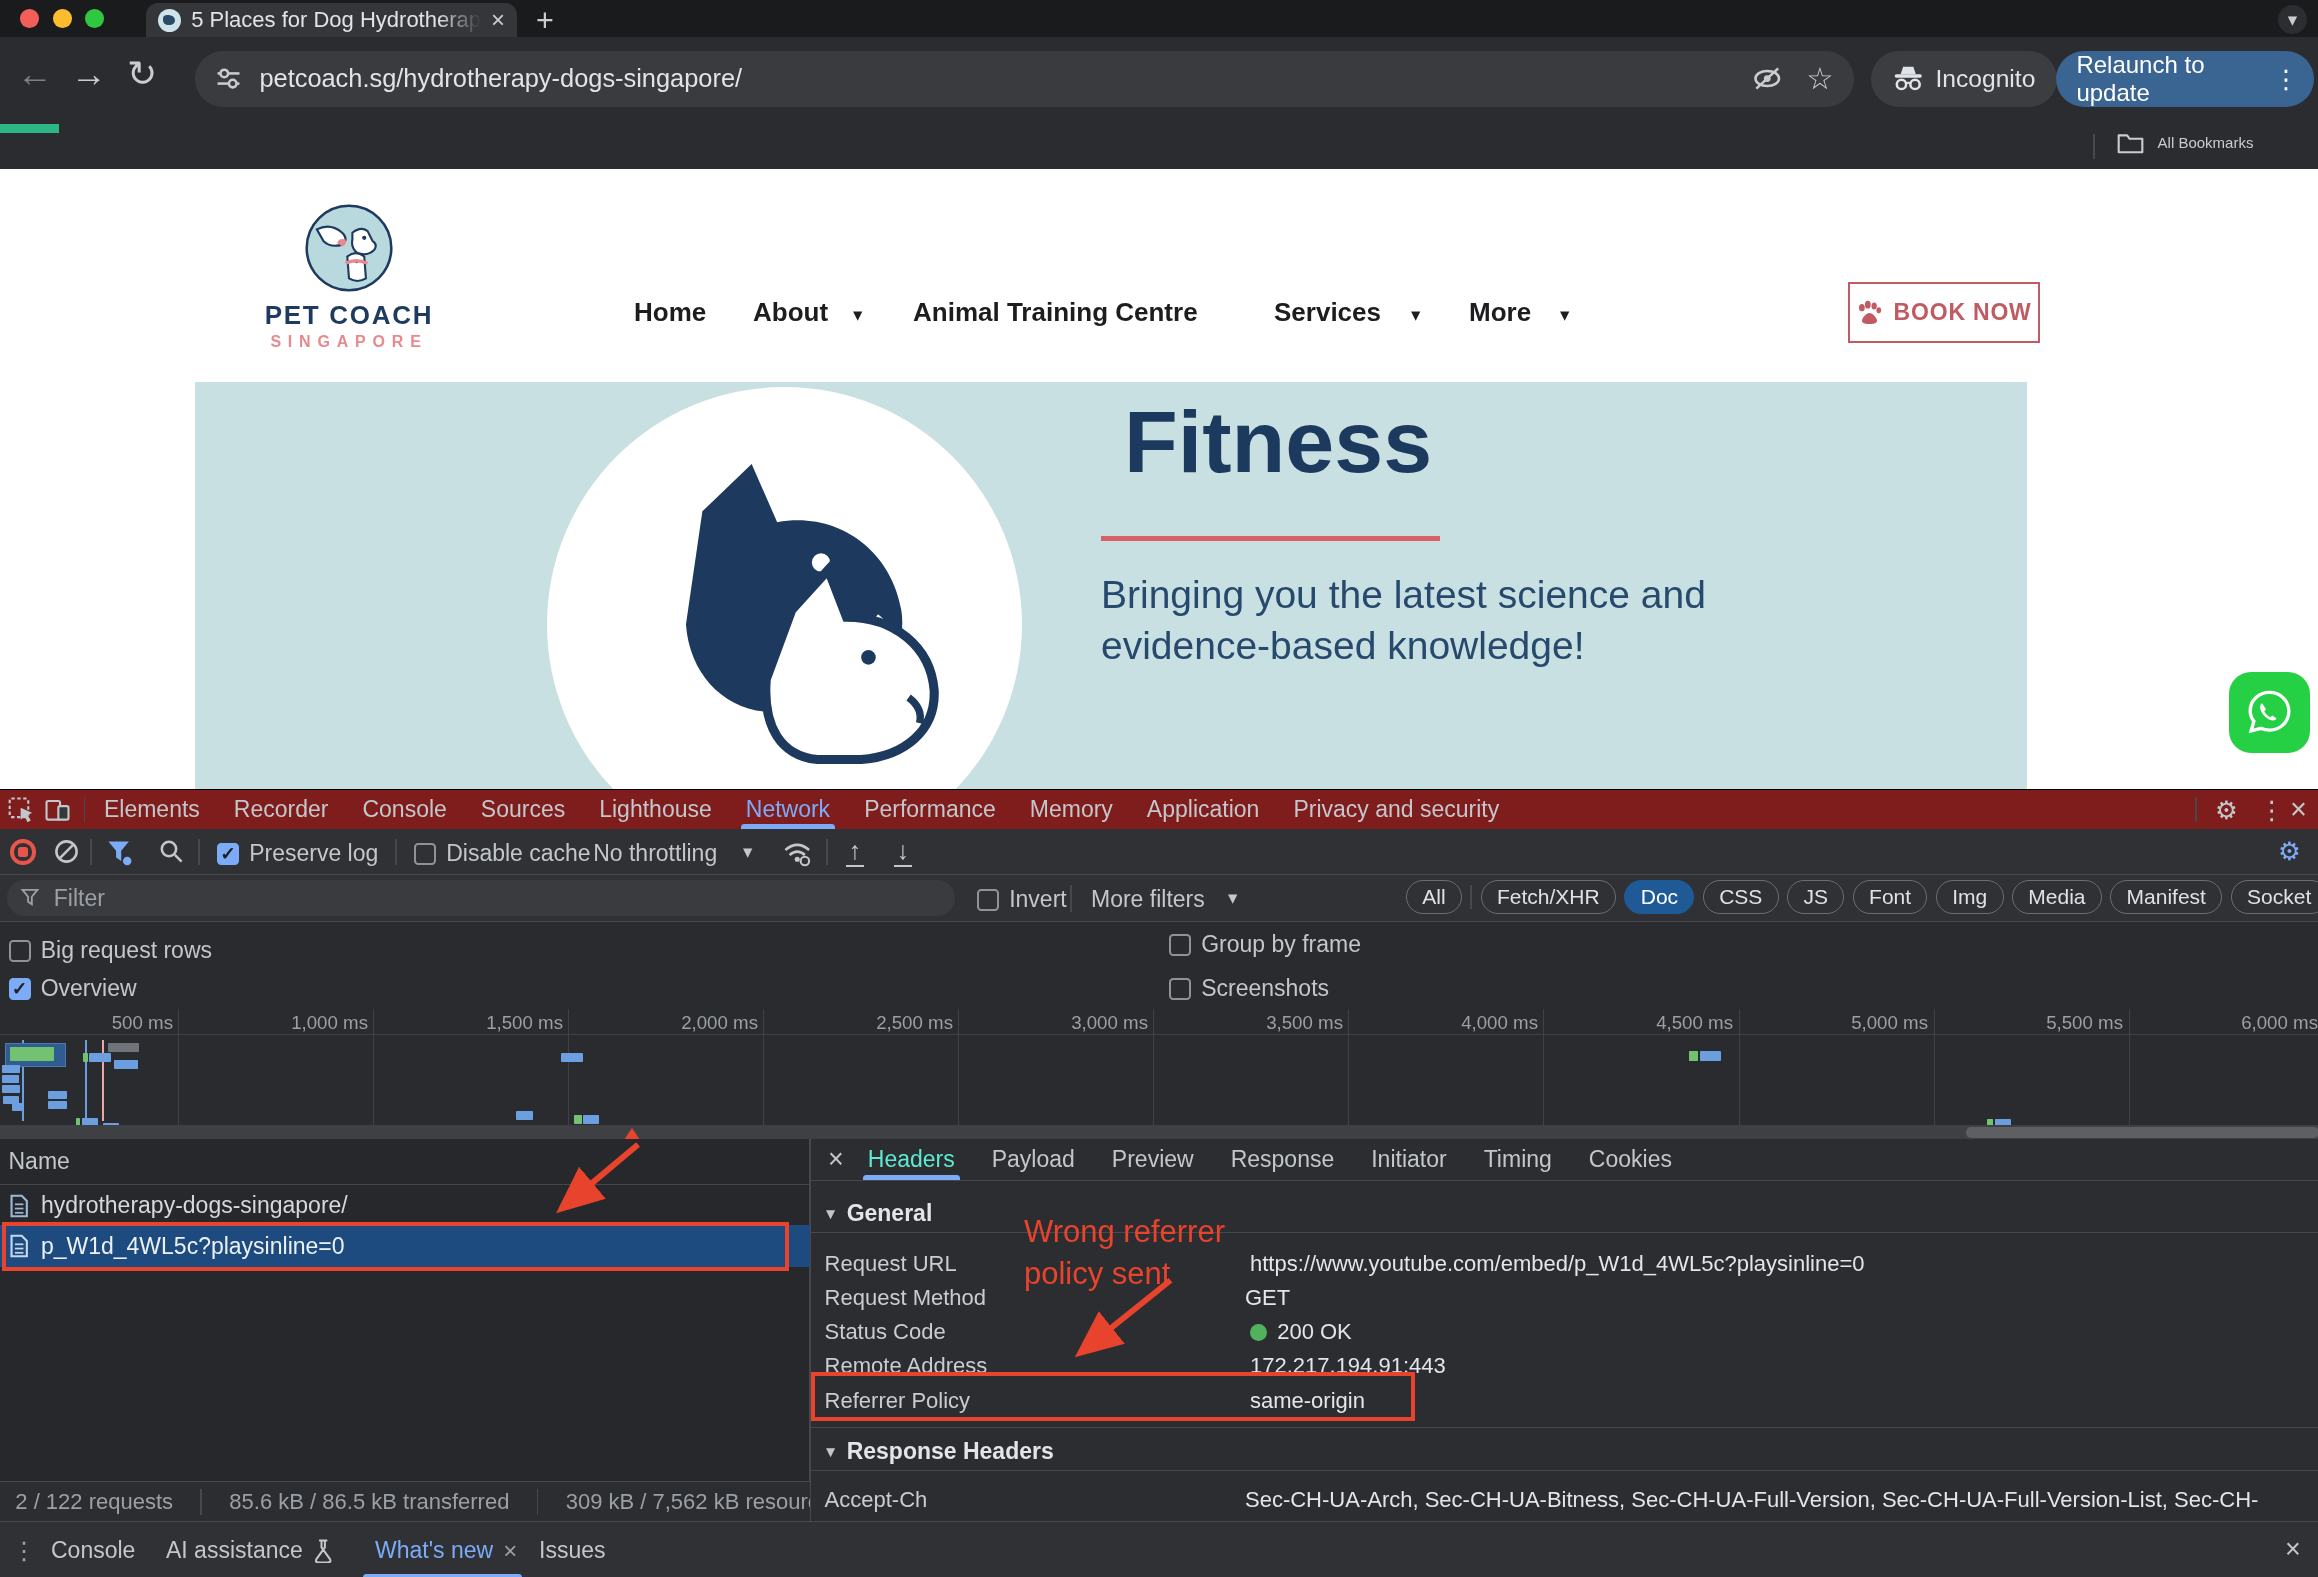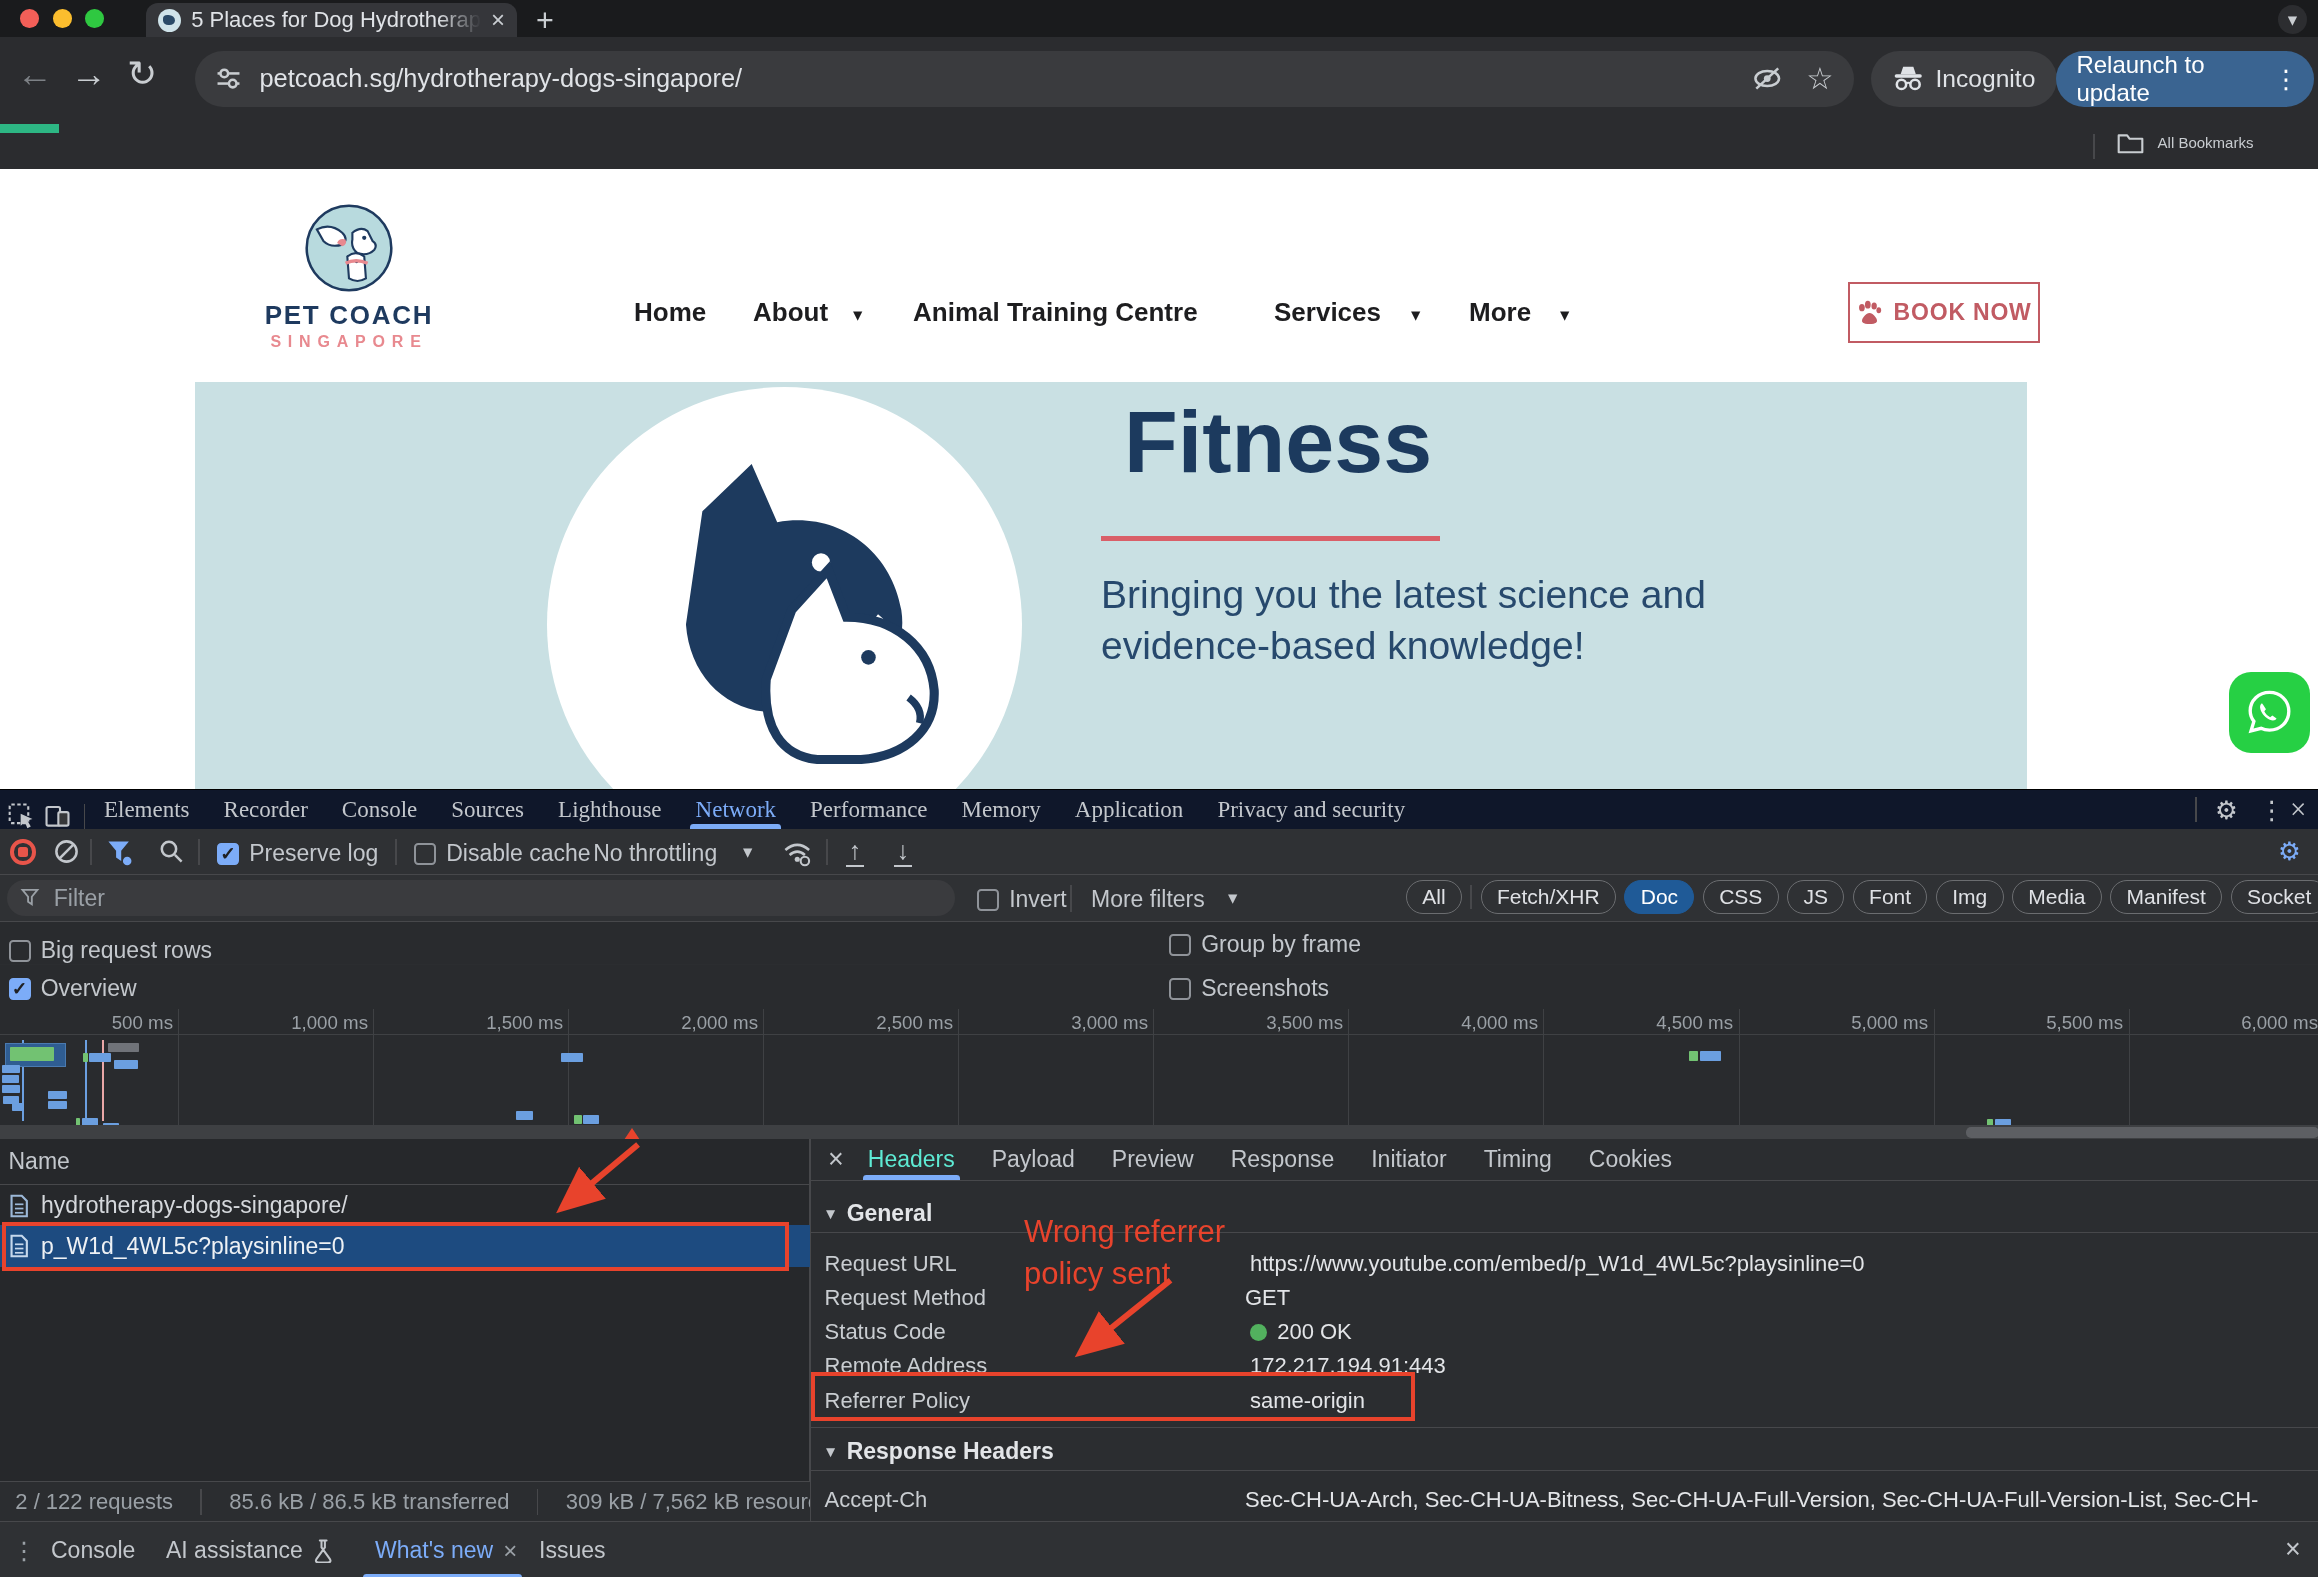--- a/index.html
+++ b/index.html
@@ -48,21 +48,21 @@
   .hero{left:195px;top:212px;width:1832px;height:407px;background:#c9e0e3;overflow:hidden;}
   .heroCircle{left:352px;top:5.1px;width:475px;height:475px;border-radius:50%;background:#fff;display:flex;
               align-items:center;justify-content:center;}
   .heroTitle{left:929px;top:8.5px;font-size:88px;font-weight:800;color:#1c3a5e;}
   .heroRule{left:906px;top:154px;width:339px;height:5.1px;background:#d95f68;}
   .heroText{left:906px;top:187px;font-size:39px;color:#27496d;line-height:51px;}
   .wapp{left:2229px;top:502px;width:81px;height:81px;border-radius:22px;background:#26d044;display:flex;
         align-items:center;justify-content:center;}
   
   .dt{left:0;top:789px;width:2319px;height:789px;background:#2b2d30;border-top:0.8px solid #000;box-sizing:border-box;}
-  .dt-tabbar{left:0;top:0;width:2319px;height:39px;background:#0f172a;display:flex;align-items:flex-end;font-family:Liberation Serif, serif;}
+  .dt-tabbar{left:0;top:0;width:2319px;height:39px;background:#7f1d1d;display:flex;align-items:center;}
   .dt-tab{font-size:23px;color:#c3c7cc;margin-right:34px;position:relative;height:100%;display:flex;align-items:center;white-space:nowrap;}
   .dt-tab.active{color:#7cacf8;}
   .dt-underline{position:absolute;left:-5.1px;right:-5.1px;bottom:0;height:5.1px;border-radius:3.4px 3.4px 0 0;background:#7cacf8;}
   .dt-ic{color:#c3c7cc;}
   .ntb{left:0;top:39px;width:2319px;height:46px;background:#2f3134;border-bottom:0.8px solid #47484b;box-sizing:border-box;}
   .rec{left:10.2px;top:10.2px;width:25.4px;height:25.4px;border-radius:50%;border:4.2px solid #e8554a;box-sizing:border-box;display:flex;align-items:center;justify-content:center;}
   .rec i{width:9.3px;height:9.3px;border-radius:2.5px;background:#e8554a;}
   .cb{width:22px;height:22px;border:2.5px solid #8f9399;border-radius:4.2px;box-sizing:border-box;display:inline-flex;
       align-items:center;justify-content:center;flex:0 0 auto;}
   .cb.checked{background:#7cacf8;border-color:#7cacf8;color:#202124;font-size:18.7px;font-weight:bold;}

